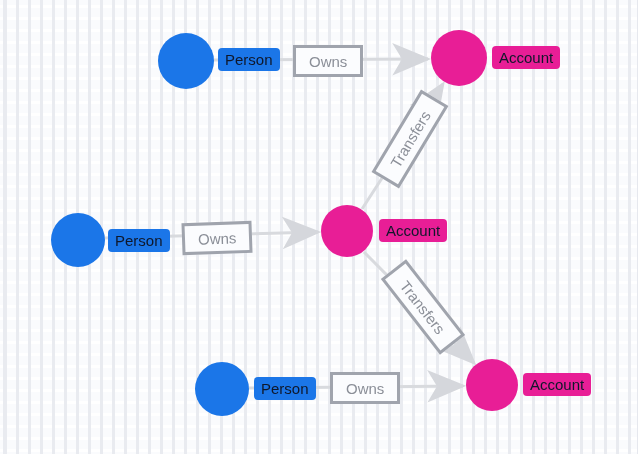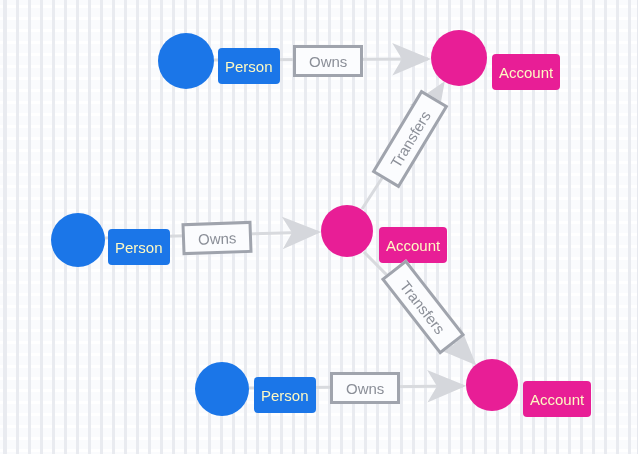--- a/index.html
+++ b/index.html
@@ -50,31 +50,31 @@
     position: absolute;
     border-radius: 50%;
   }
   .gnode.person { background: #1b76e8; }
   .gnode.account { background: #e81e96; }
 
   .node-label {
     position: absolute;
     display: flex;
     align-items: center;
-    height: 36px;
+    height: 23px;
     padding: 0 7px;
     border-radius: 4px;
-    color: #fef9c3;
+    color: #0f172a;
     font-size: 15px;
     line-height: 1;
     white-space: nowrap;
     box-sizing: border-box;
   }
   .node-label.person { background: #1b76e8; }
-  .node-label.account { background: #e81e96; margin-top: 8px; }
+  .node-label.account { background: #e81e96; }
 
   .edge-label {
     position: absolute;
     display: flex;
     align-items: center;
     justify-content: center;
     background: #fbfcfe;
     border: 3px solid #a0a4ad;
     color: #8b8f98;
     font-size: 15px;

